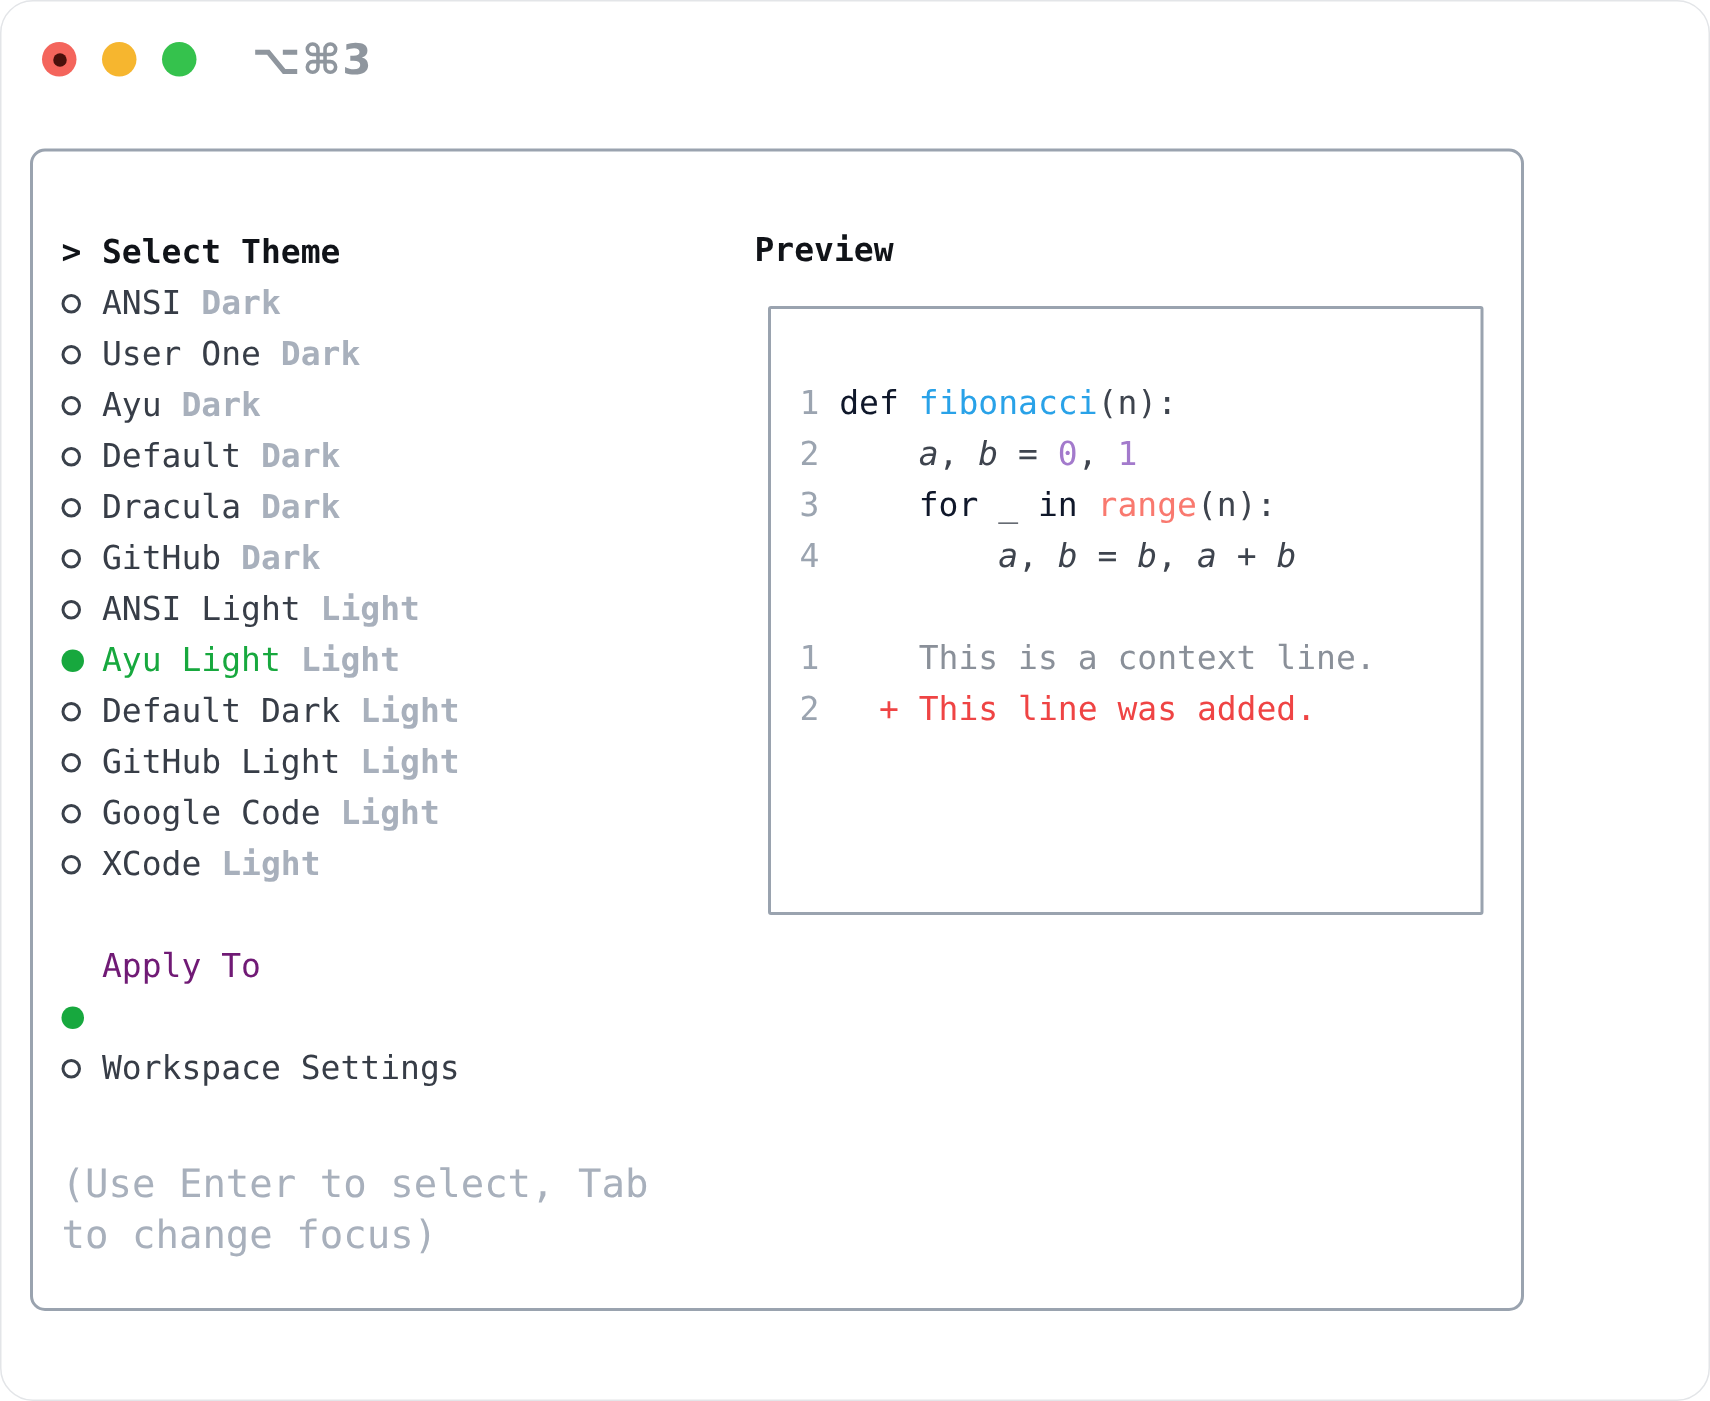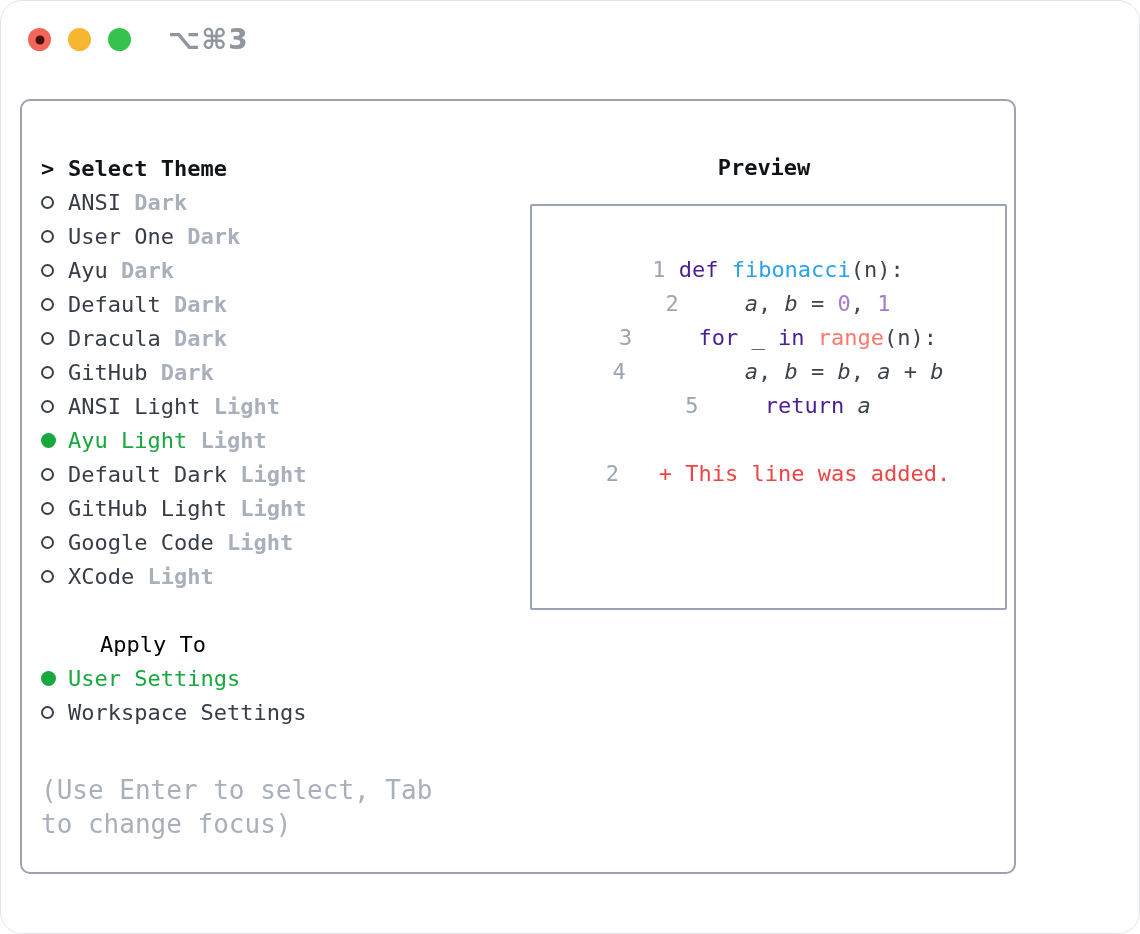--- a/index.html
+++ b/index.html
@@ -31,29 +31,29 @@
   .ring { width:13px; height:13px; border-radius:50%; border:2px solid #3a414b; }
   .dot-sel { width:15px; height:15px; border-radius:50%; background:#17a83e; }
   .hdr { font-weight:bold; color:#101318; }
   .item-name { white-space:pre; }
   .item-variant { color:#a8b0bc; white-space:pre;font-weight:bold; }
   .sel .item-name { color:#17a83e; }
   .apply-hdr { margin-top:34px; }
   .hint { margin-top:44px; width:400px; font-size:26px; line-height:34px; color:#a8b0bc; }
 
   
-  .right-col { position:absolute; left:499px; top:50px;text-align:center; }
+  .right-col { position:absolute; left:481px; top:50px; }
   .preview-hdr { height:34px; line-height:34px; font-size:22px; }
   .preview-box { margin-left:9px; margin-top:19px; width:477px; height:406px;
                  border:2px solid #9aa3af; border-radius:2px; background:#ffffff;
                  padding:47px 0 0 19px; overflow:hidden; }
   .pline { height:34px; line-height:34px; font-size:22px; white-space:pre; }
   .c-default  { color:#3e444e; }
   .c-lineno   { color:#9ba4b0; }
-  .c-keyword  { color:#4c1d95; }
+  .c-keyword  { color:#0f172a; }
   .c-function { color:#29a2e8; }
   .c-call     { color:#f9796f; }
   .c-number   { color:#a37acc; }
   .c-variable { color:#3e444e; font-style:italic; }
   .c-context  { color:#8a9099; }
   .c-deleted  { color:#c53a2b; }
   .c-added    { color:#ef4444; }
 </style>
 </head>
 <body>
@@ -159,48 +159,47 @@
             <span class="marker">
               <span class="ring"></span>
             </span>
             <span class="item-name">XCode</span>
             <span class="item-variant"> Light</span>
           </div>
         </div>
 
       <div class="row apply-hdr">
         <span class="marker"></span>
-        <span style="color:#000000;margin-left:32px;">Apply To</span>
+        <span style="color:#701a75;">Apply To</span>
       </div>
 
       <div id="apply-list">
           <div class="row sel">
             <span class="marker">
               <span class="dot-sel"></span>
             </span>
-            <span class="item-name">User Settings</span>
           </div>
           <div class="row">
             <span class="marker">
               <span class="ring"></span>
             </span>
             <span class="item-name">Workspace Settings</span>
           </div>
         </div>
 
       <div class="hint">(Use Enter to select, Tab to change focus)</div>
     </div>
 
     <div class="right-col">
       <div class="preview-hdr hdr">Preview</div>
       <div class="preview-box" id="preview-box">
           <div class="pline"><span class="c-lineno">1 </span><span class="c-keyword">def </span><span class="c-function">fibonacci</span><span class="c-default">(n):</span></div>
           <div class="pline"><span class="c-lineno">2</span><span class="c-default">     </span><span class="c-variable">a</span><span class="c-default">, </span><span class="c-variable">b</span><span class="c-default"> = </span><span class="c-number">0</span><span class="c-default">, </span><span class="c-number">1</span></div>
           <div class="pline"><span class="c-lineno">3</span><span class="c-default">     </span><span class="c-keyword">for</span><span class="c-default"> _ </span><span class="c-keyword">in</span><span class="c-default"> </span><span class="c-call">range</span><span class="c-default">(n):</span></div>
           <div class="pline"><span class="c-lineno">4</span><span class="c-default">         </span><span class="c-variable">a</span><span class="c-default">, </span><span class="c-variable">b</span><span class="c-default"> = </span><span class="c-variable">b</span><span class="c-default">, </span><span class="c-variable">a</span><span class="c-default"> + </span><span class="c-variable">b</span></div>
-          <div class="pline"><span class="c-lineno">5</span><span class="c-default">     </span><span class="c-keyword">return</span><span class="c-default"> </span><span class="c-variable">a</span></div>
           <div class="pline"><span class="c-default"> </span></div>
+          <div class="pline"><span class="c-lineno">1</span><span class="c-default">     </span><span class="c-context">This is a context line.</span></div>
           <div class="pline"><span class="c-lineno">2</span><span class="c-default">   </span><span class="c-added">+ This line was added.</span></div>
         </div>
     </div>
 
   </div>
 </div>
 
 </body></html>

